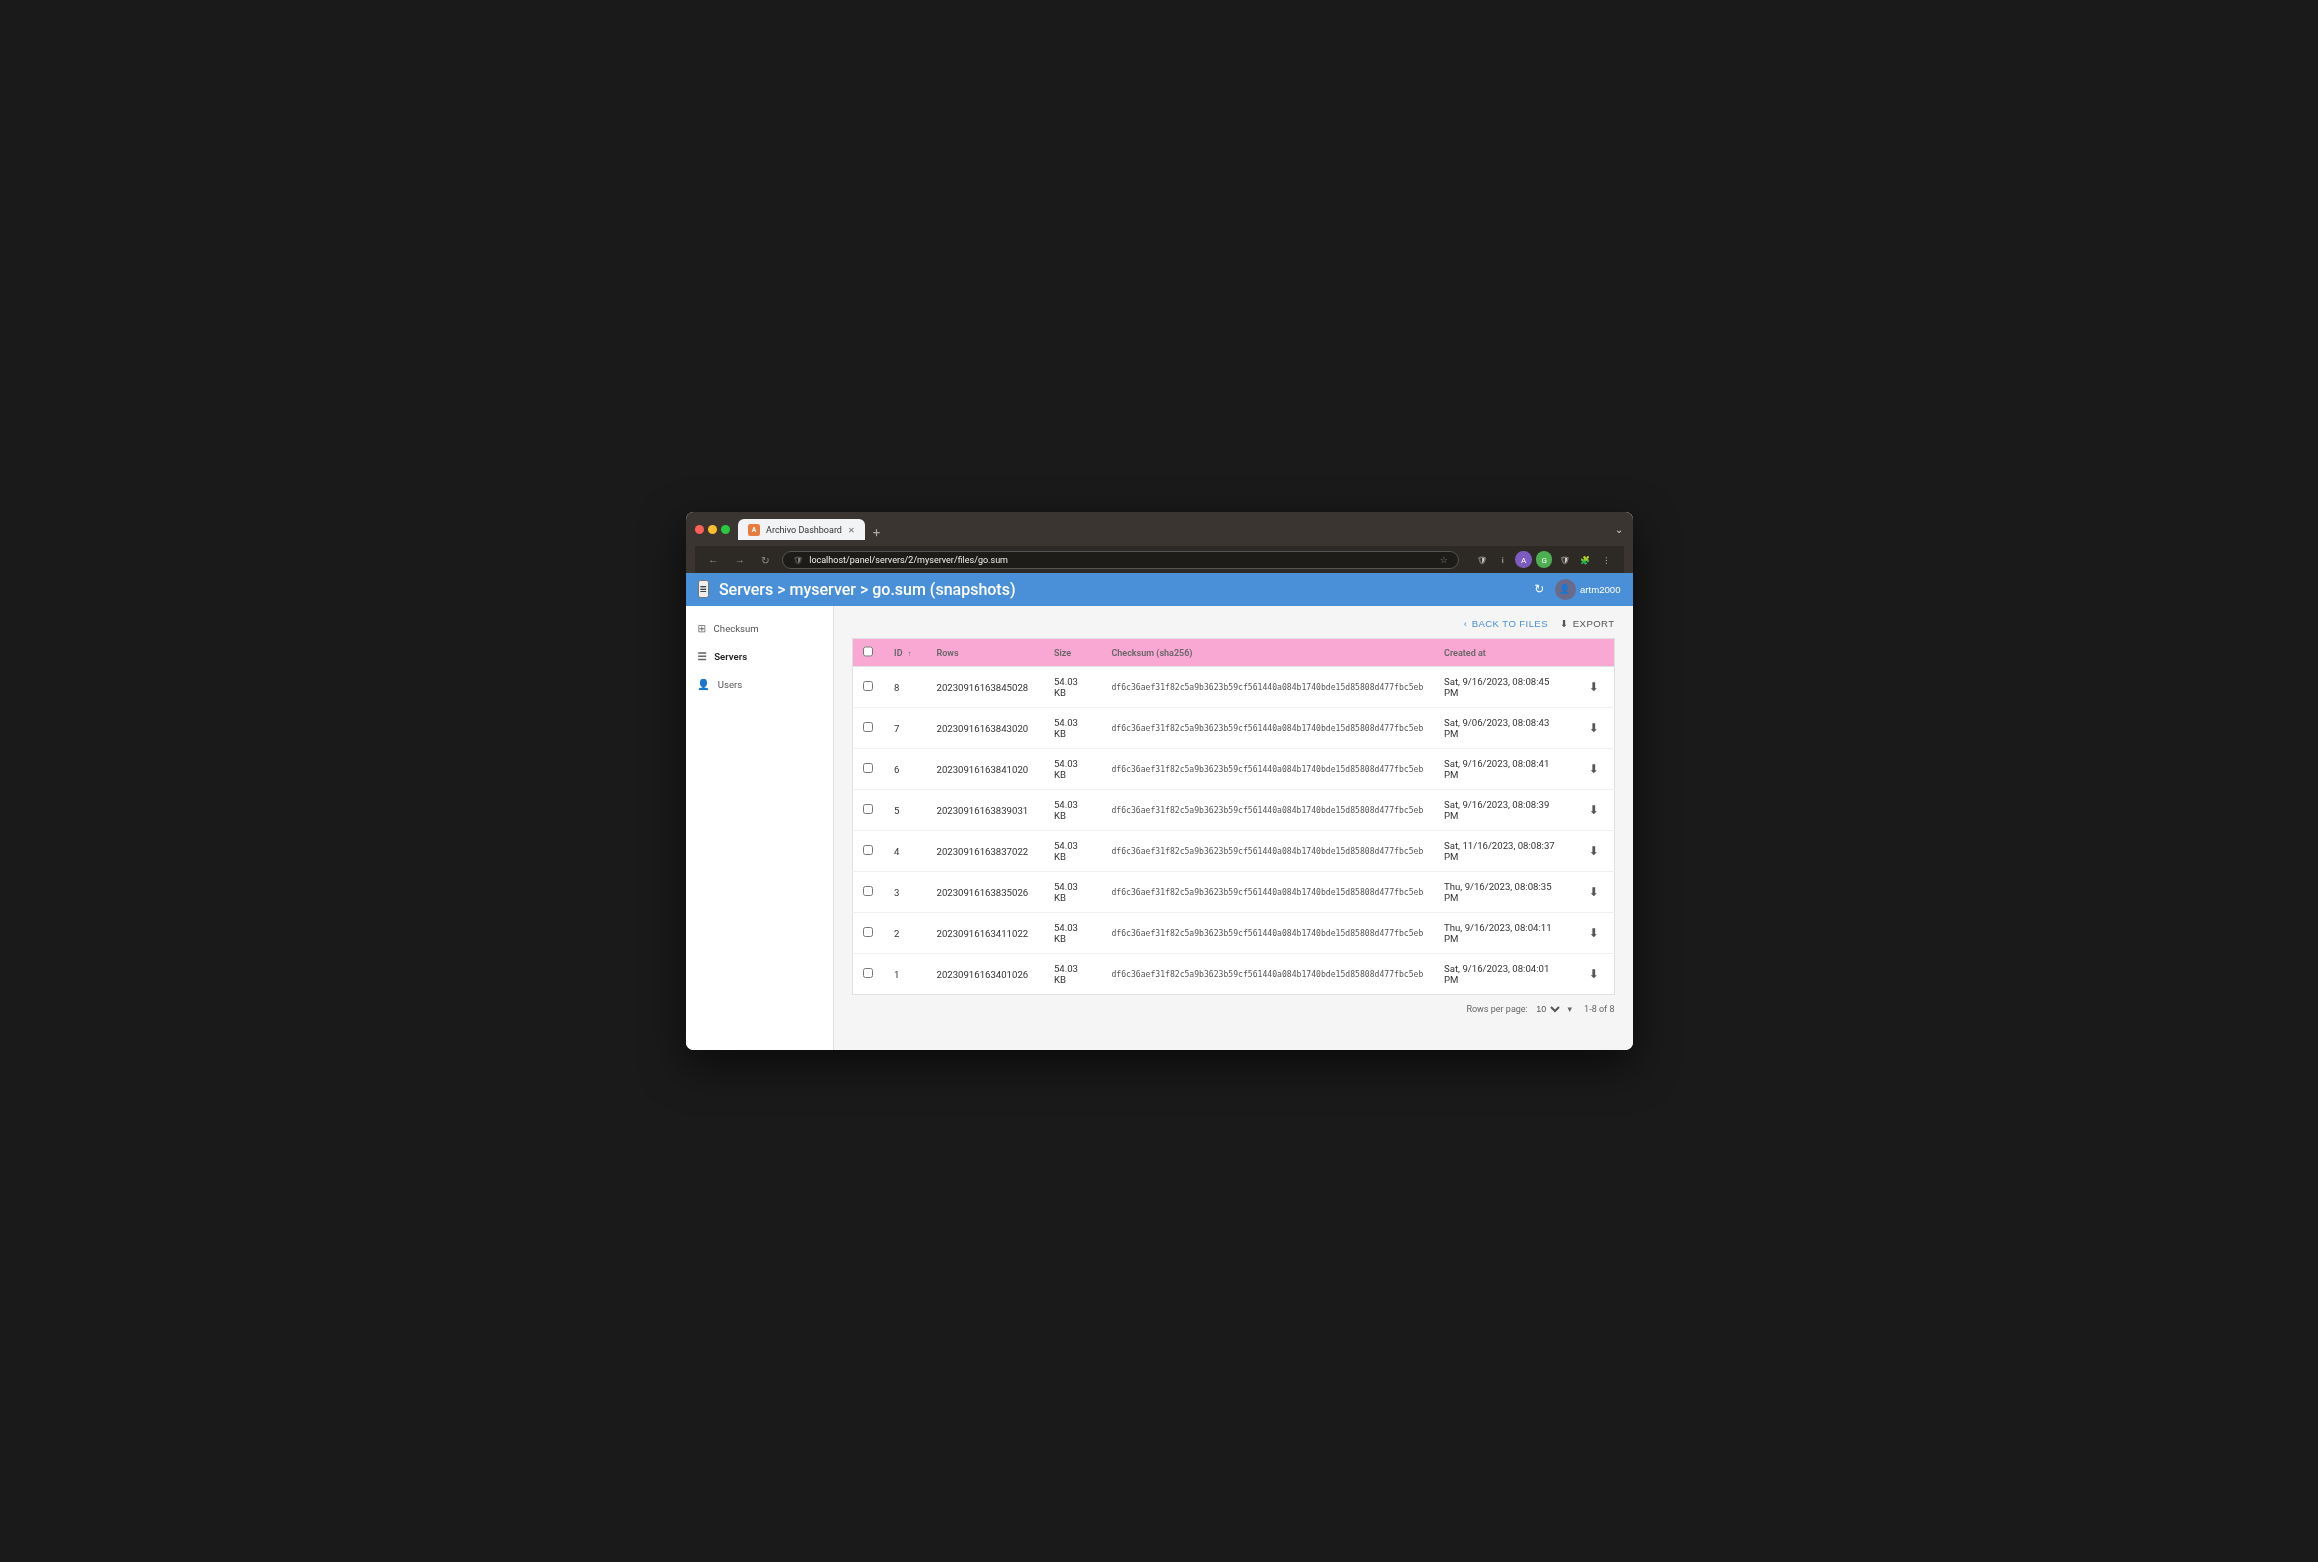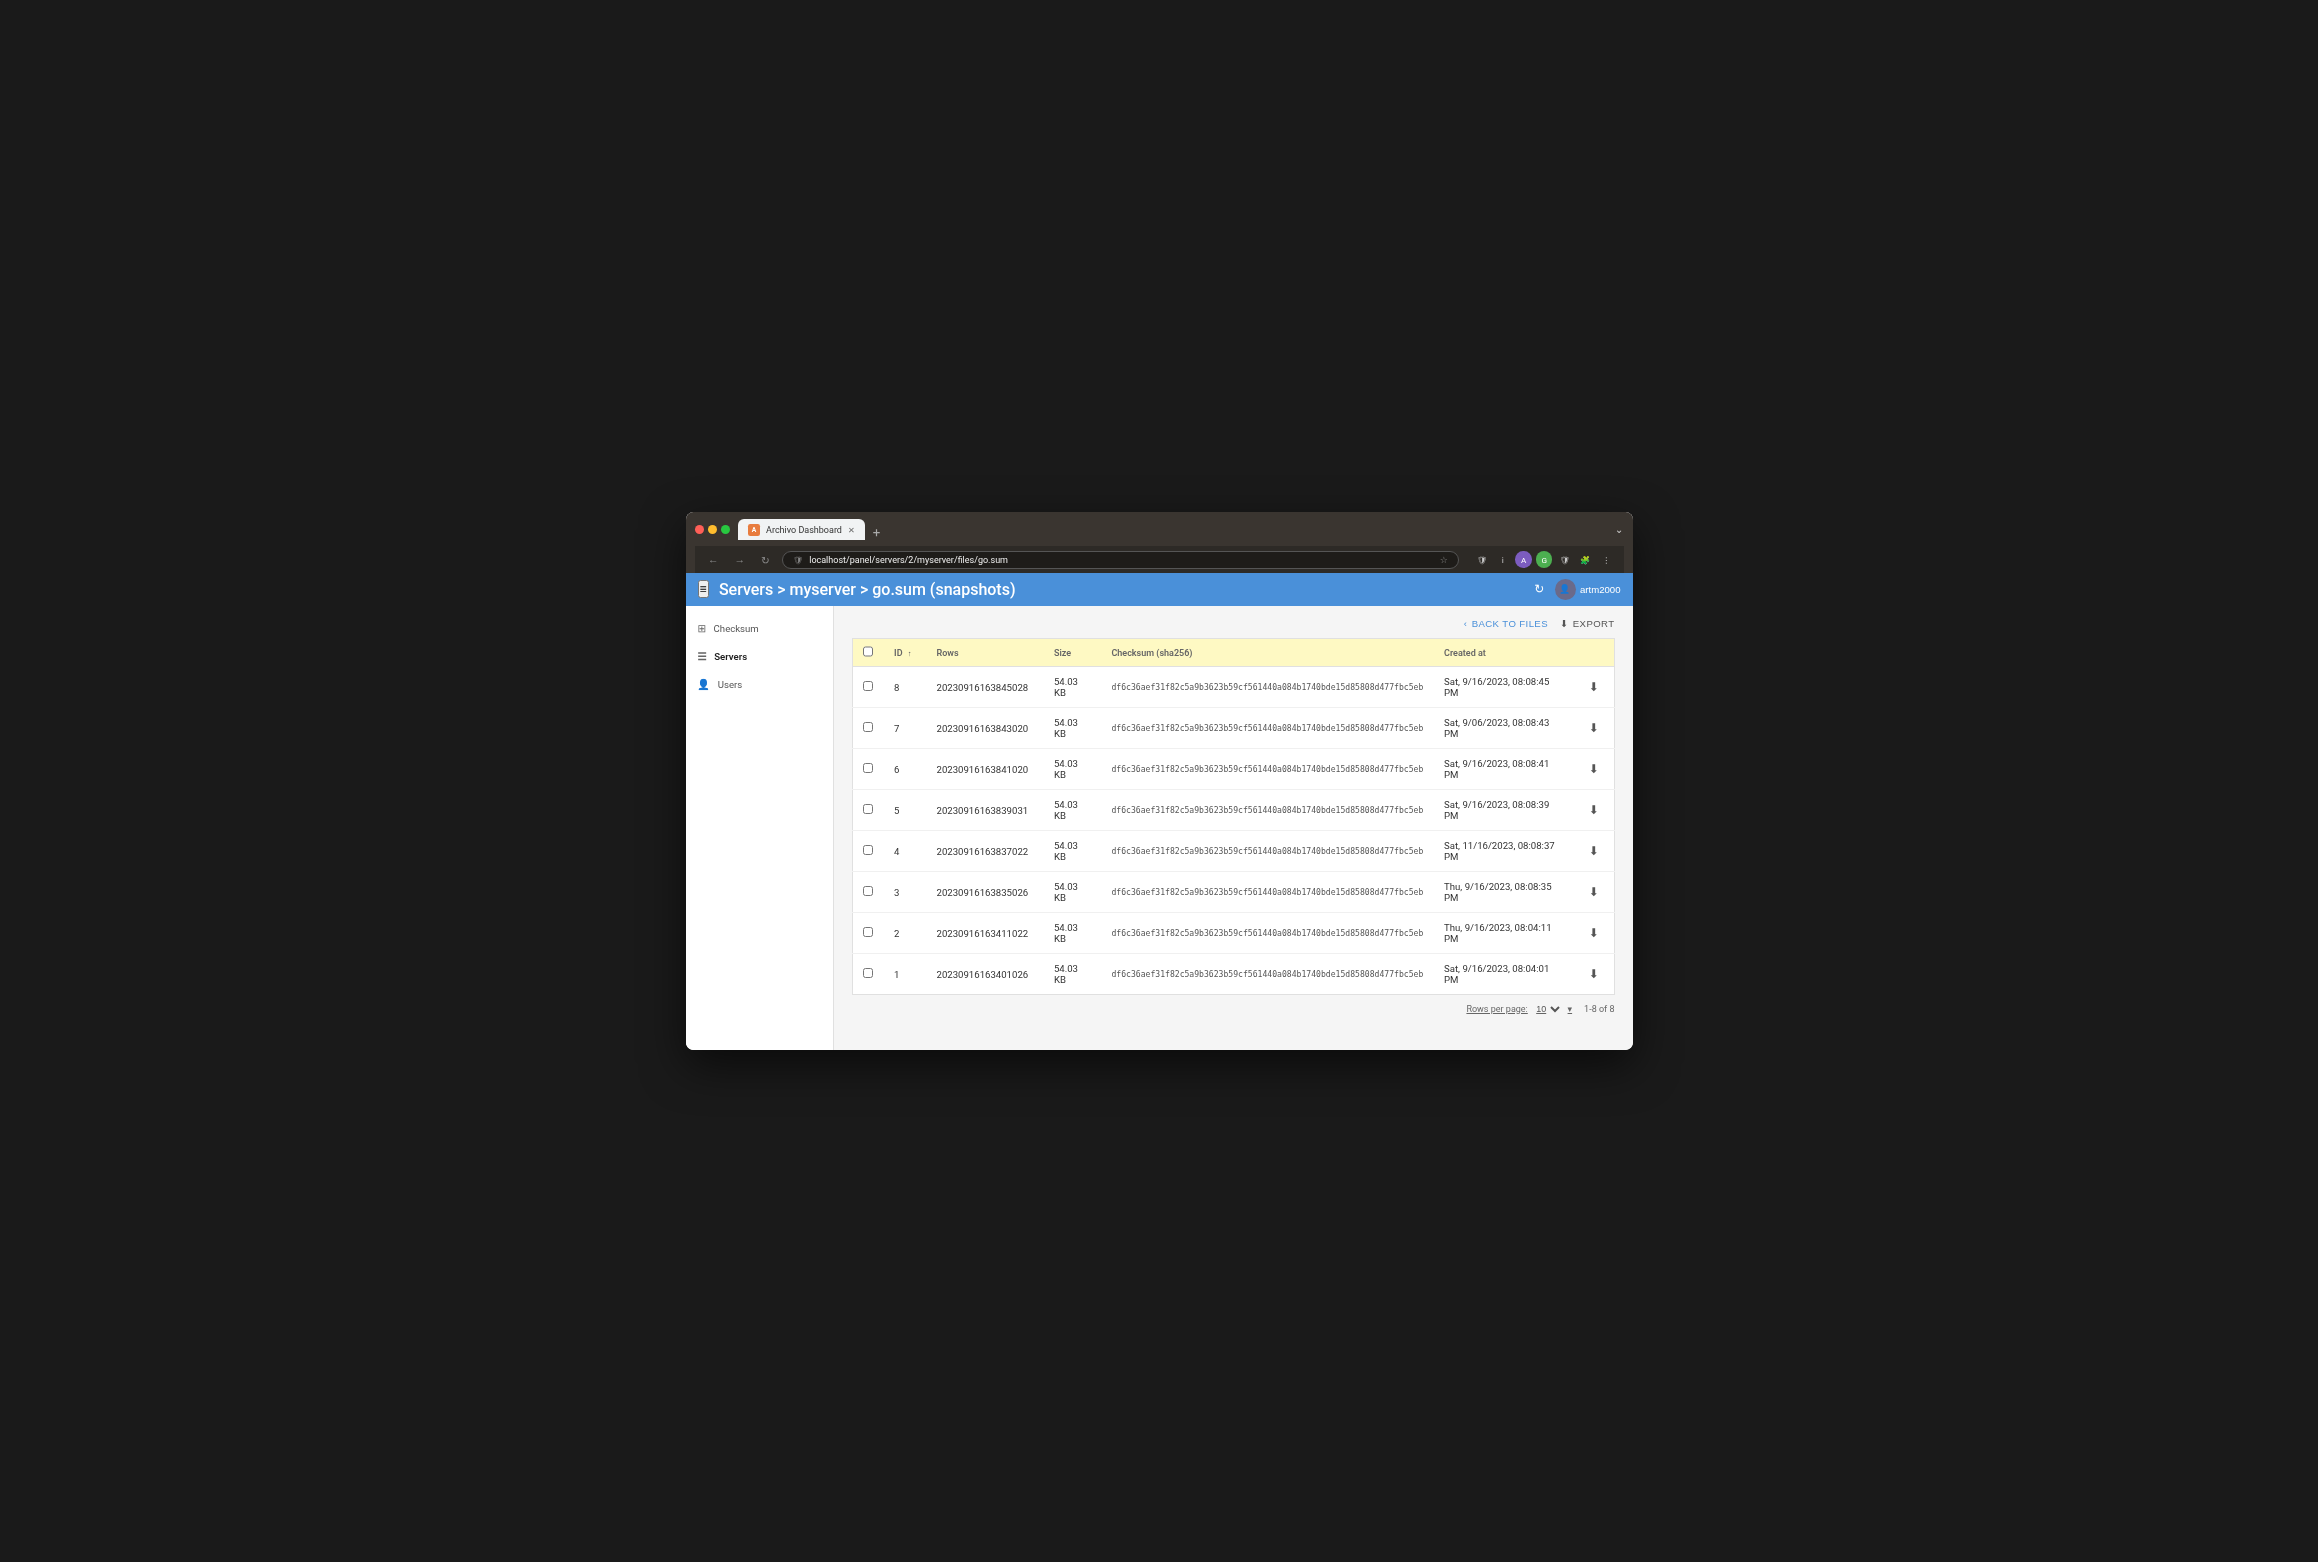--- a/index.html
+++ b/index.html
@@ -294,21 +294,21 @@
       font-size: 9.6px;
     }
 
     .data-table th {
       padding: 7.4px 10.4px;
       text-align: left;
       color: #666;
       font-weight: 600;
       font-size: 9px;
       border-bottom: 0.7px solid #e0e0e0;
-      background: #fef9c3;
+      background: #f9a8d4;
     }
 
     .data-table td {
       padding: 9px 10.4px;
       border-bottom: 0.7px solid #f0f0f0;
       color: #333;
     }
 
     .data-table tr:last-child td { border-bottom: none; }
 
@@ -346,21 +346,20 @@
       gap: 12px;
       padding: 7.4px 0 3px;
       font-size: 9px;
       color: #666;
     }
 
     .rows-per-page {
       display: flex;
       align-items: center;
       gap: 4.4px;
-      text-decoration: underline;
     }
 
     .rows-select {
       border: none;
       background: none;
       font-size: 9px;
       color: #555;
       cursor: pointer;
       outline: none;
     }

